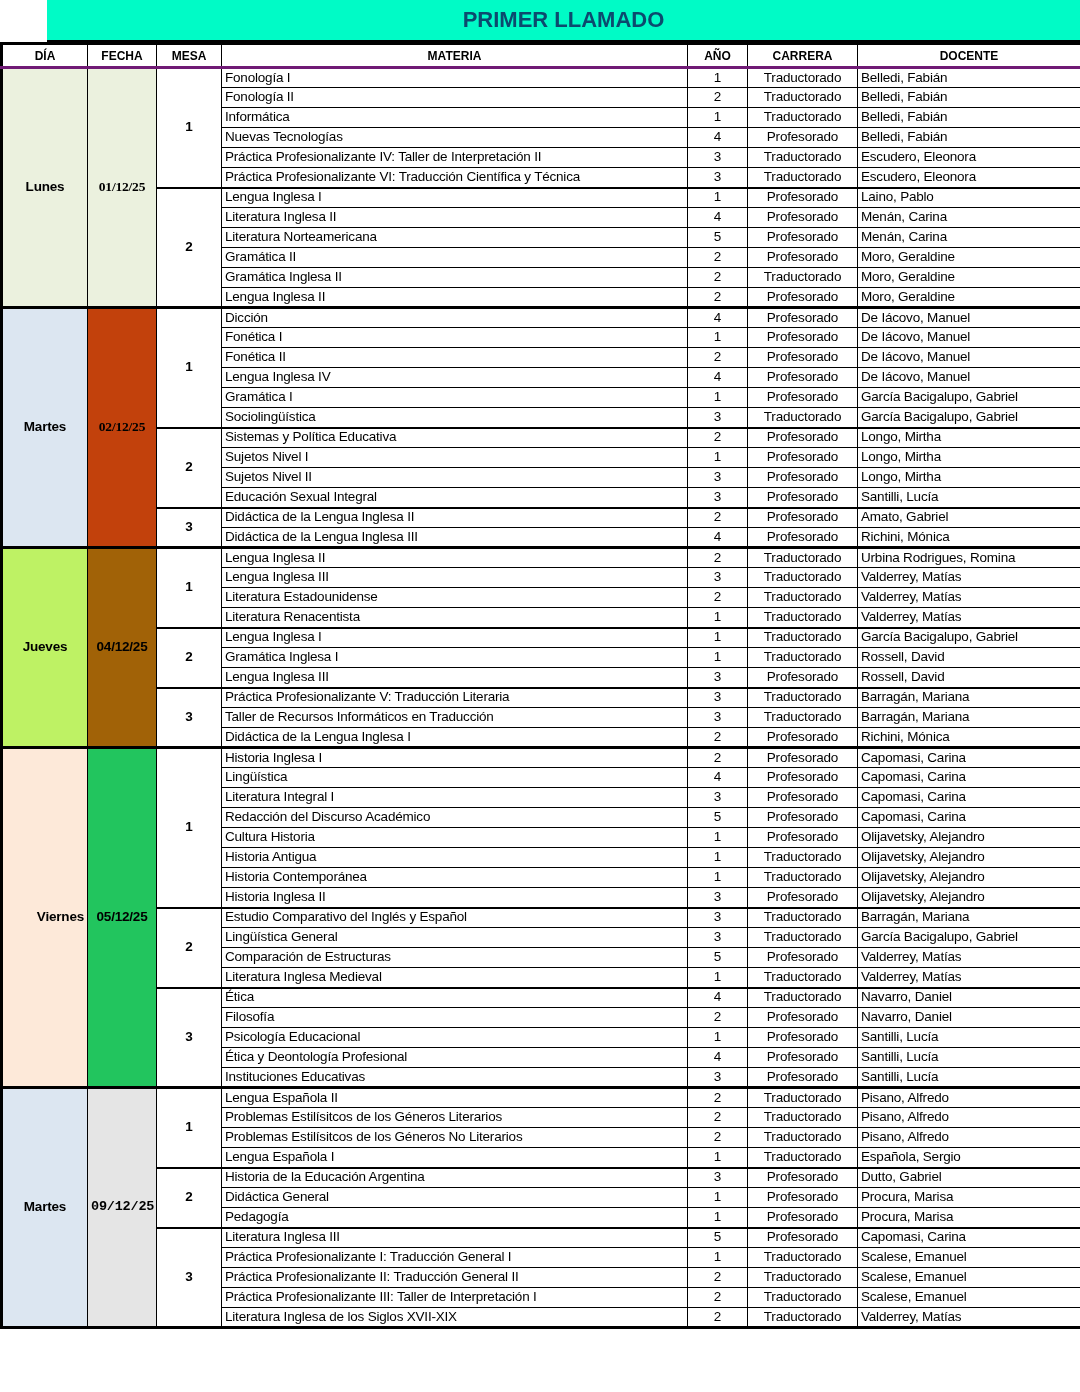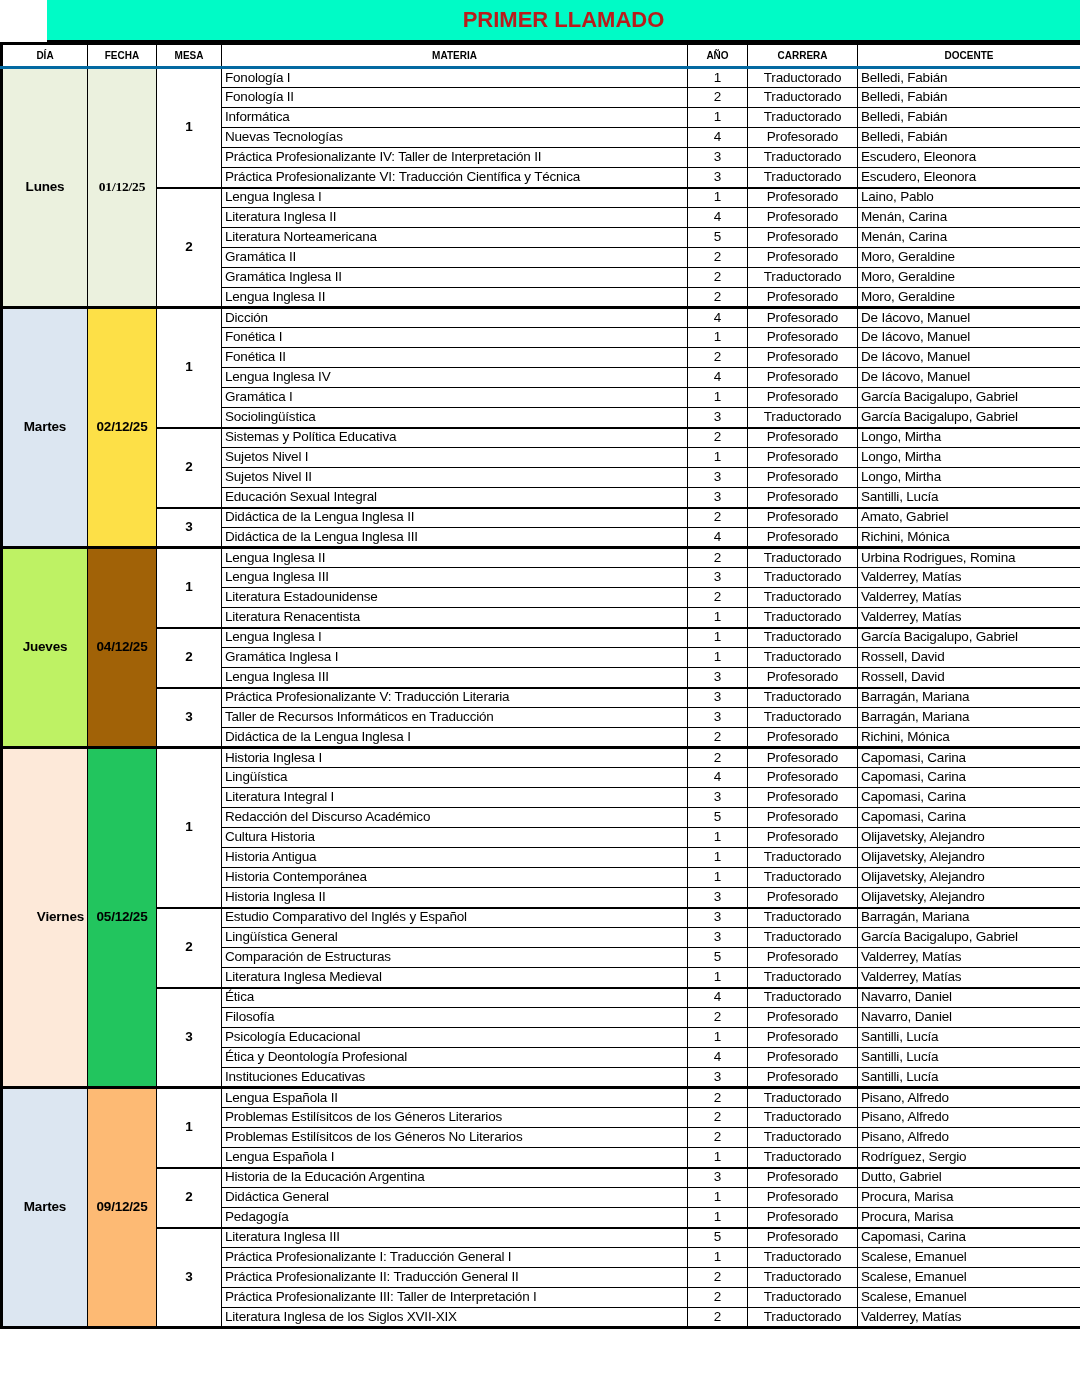--- a/index.html
+++ b/index.html
@@ -32,25 +32,25 @@
   }
   .schedule th, .schedule td {
     border: 1px solid #000;
     overflow: hidden;
     white-space: nowrap;
     padding: 0 3px;
     box-sizing: border-box;
   }
   .schedule thead th {
     height: 24px;
-    font-size: 10px;
+    font-size: 12px;
     font-weight: bold;
     text-align: center;
     background: #ffffff;
-    border-bottom: 3px solid #0369a1;
+    border-bottom: 3px solid #701a75;
   }
   .schedule tbody td {
     height: 20px;
     font-size: 13.5px;
     line-height: 1.1;
     letter-spacing: -0.2px;
   }
   td.c-day, td.c-fecha {
     font-weight: bold;
     text-align: center;
@@ -67,21 +67,21 @@
   td.c-carrera { text-align: center; }
   td.c-docente { text-align: left; }
   tr.day-start > td  { border-top: 3px solid #000; }
   tr.mesa-start > td { border-top: 2px solid #000; }
 </style>
 </head>
 <body>
 
 <div class="page">
 
-  <div class="title-bar" style="background: rgb(0, 251, 198); color: #b91c1c; margin-left: 47px;">PRIMER LLAMADO</div>
+  <div class="title-bar" style="background: rgb(0, 251, 198); color: #0c4a6e; margin-left: 47px;">PRIMER LLAMADO</div>
 
   <table class="schedule">
     <colgroup>
       <col style="width:86px">
       <col style="width:69px">
       <col style="width:65px">
       <col style="width:466px">
       <col style="width:60px">
       <col style="width:110px">
       <col style="width:224px">
@@ -169,21 +169,21 @@
           <td class="c-docente">Moro, Geraldine</td>
         </tr>
         <tr>
           <td class="c-materia">Lengua Inglesa II</td>
           <td class="c-anio">2</td>
           <td class="c-carrera">Profesorado</td>
           <td class="c-docente">Moro, Geraldine</td>
         </tr>
         <tr class="day-start">
           <td class="c-day" rowspan="12" style="background: rgb(220, 230, 241);">Martes</td>
-          <td class="c-fecha" rowspan="12" style="background: #fde047;">02/12/25</td>
+          <td class="c-fecha" rowspan="12" style="background: #c2410c; font-family: Liberation Serif, serif;">02/12/25</td>
           <td class="c-mesa" rowspan="6">1</td>
           <td class="c-materia">Dicción</td>
           <td class="c-anio">4</td>
           <td class="c-carrera">Profesorado</td>
           <td class="c-docente">De Iácovo, Manuel</td>
         </tr>
         <tr>
           <td class="c-materia">Fonética I</td>
           <td class="c-anio">1</td>
           <td class="c-carrera">Profesorado</td>
@@ -418,21 +418,21 @@
           <td class="c-docente">Santilli, Lucía</td>
         </tr>
         <tr>
           <td class="c-materia">Instituciones Educativas</td>
           <td class="c-anio">3</td>
           <td class="c-carrera">Profesorado</td>
           <td class="c-docente">Santilli, Lucía</td>
         </tr>
         <tr class="day-start">
           <td class="c-day" rowspan="12" style="background: rgb(220, 230, 241);">Martes</td>
-          <td class="c-fecha" rowspan="12" style="background: #fdba74;">09/12/25</td>
+          <td class="c-fecha" rowspan="12" style="background: #e5e5e5; font-family: Liberation Mono, monospace;">09/12/25</td>
           <td class="c-mesa" rowspan="4">1</td>
           <td class="c-materia">Lengua Española II</td>
           <td class="c-anio">2</td>
           <td class="c-carrera">Traductorado</td>
           <td class="c-docente">Pisano, Alfredo</td>
         </tr>
         <tr>
           <td class="c-materia">Problemas Estilísitcos de los Géneros Literarios</td>
           <td class="c-anio">2</td>
           <td class="c-carrera">Traductorado</td>
@@ -441,21 +441,21 @@
         <tr>
           <td class="c-materia">Problemas Estilísitcos de los Géneros No Literarios</td>
           <td class="c-anio">2</td>
           <td class="c-carrera">Traductorado</td>
           <td class="c-docente">Pisano, Alfredo</td>
         </tr>
         <tr>
           <td class="c-materia">Lengua Española I</td>
           <td class="c-anio">1</td>
           <td class="c-carrera">Traductorado</td>
-          <td class="c-docente">Rodríguez, Sergio</td>
+          <td class="c-docente">Española, Sergio</td>
         </tr>
         <tr class="mesa-start">
           <td class="c-mesa" rowspan="3">2</td>
           <td class="c-materia">Historia de la Educación Argentina</td>
           <td class="c-anio">3</td>
           <td class="c-carrera">Profesorado</td>
           <td class="c-docente">Dutto, Gabriel</td>
         </tr>
         <tr>
           <td class="c-materia">Didáctica General</td>

